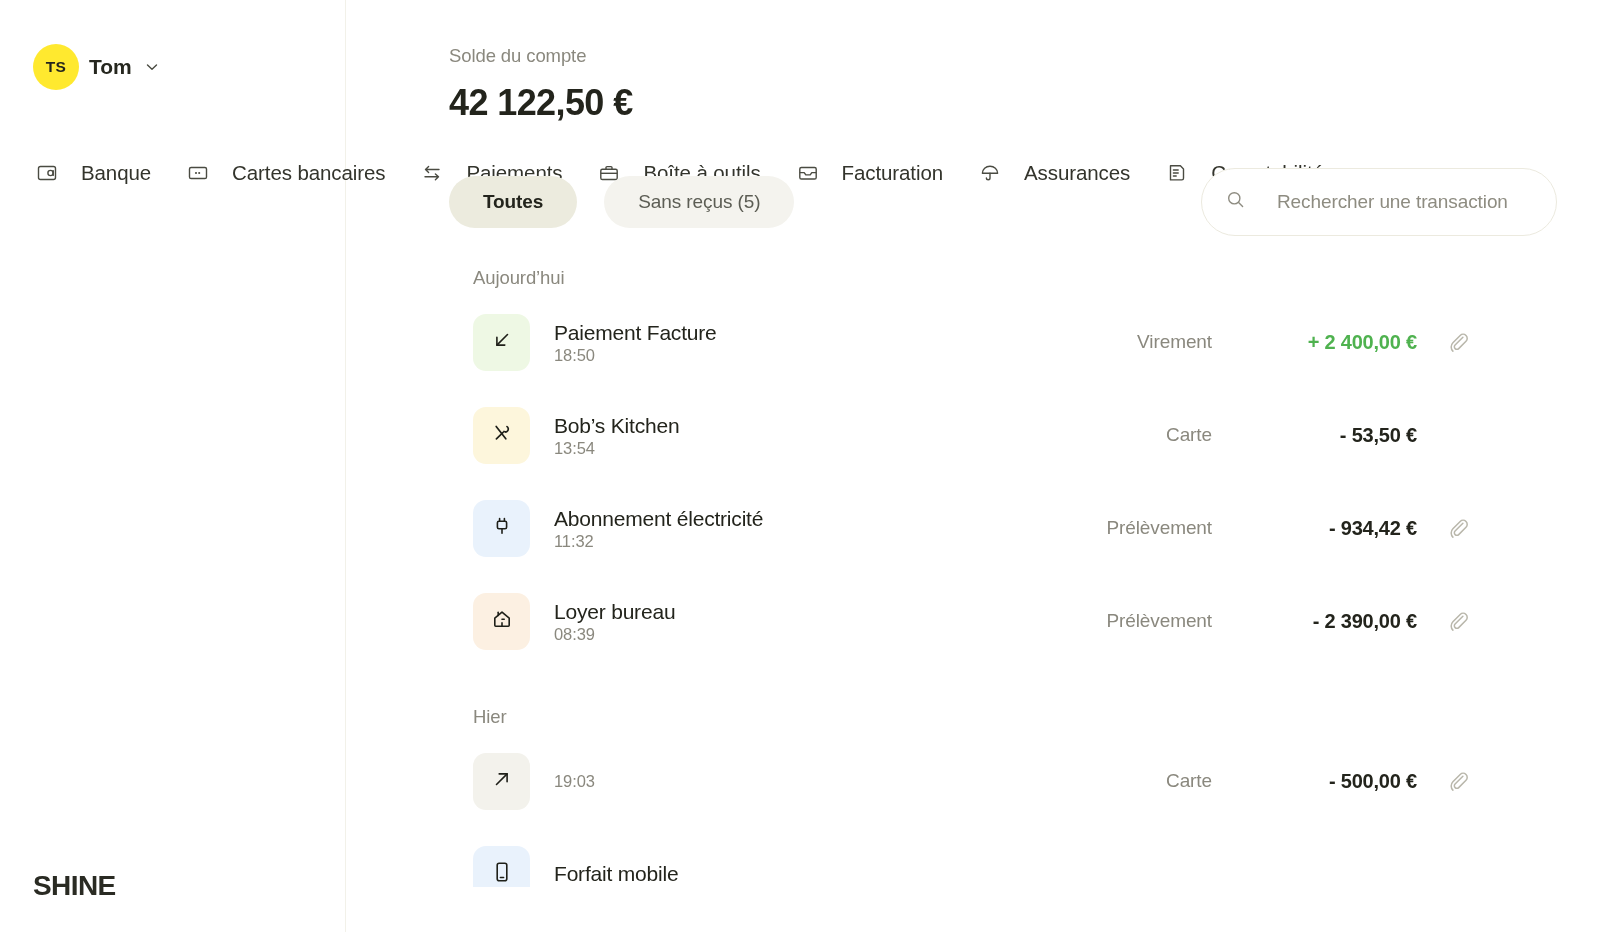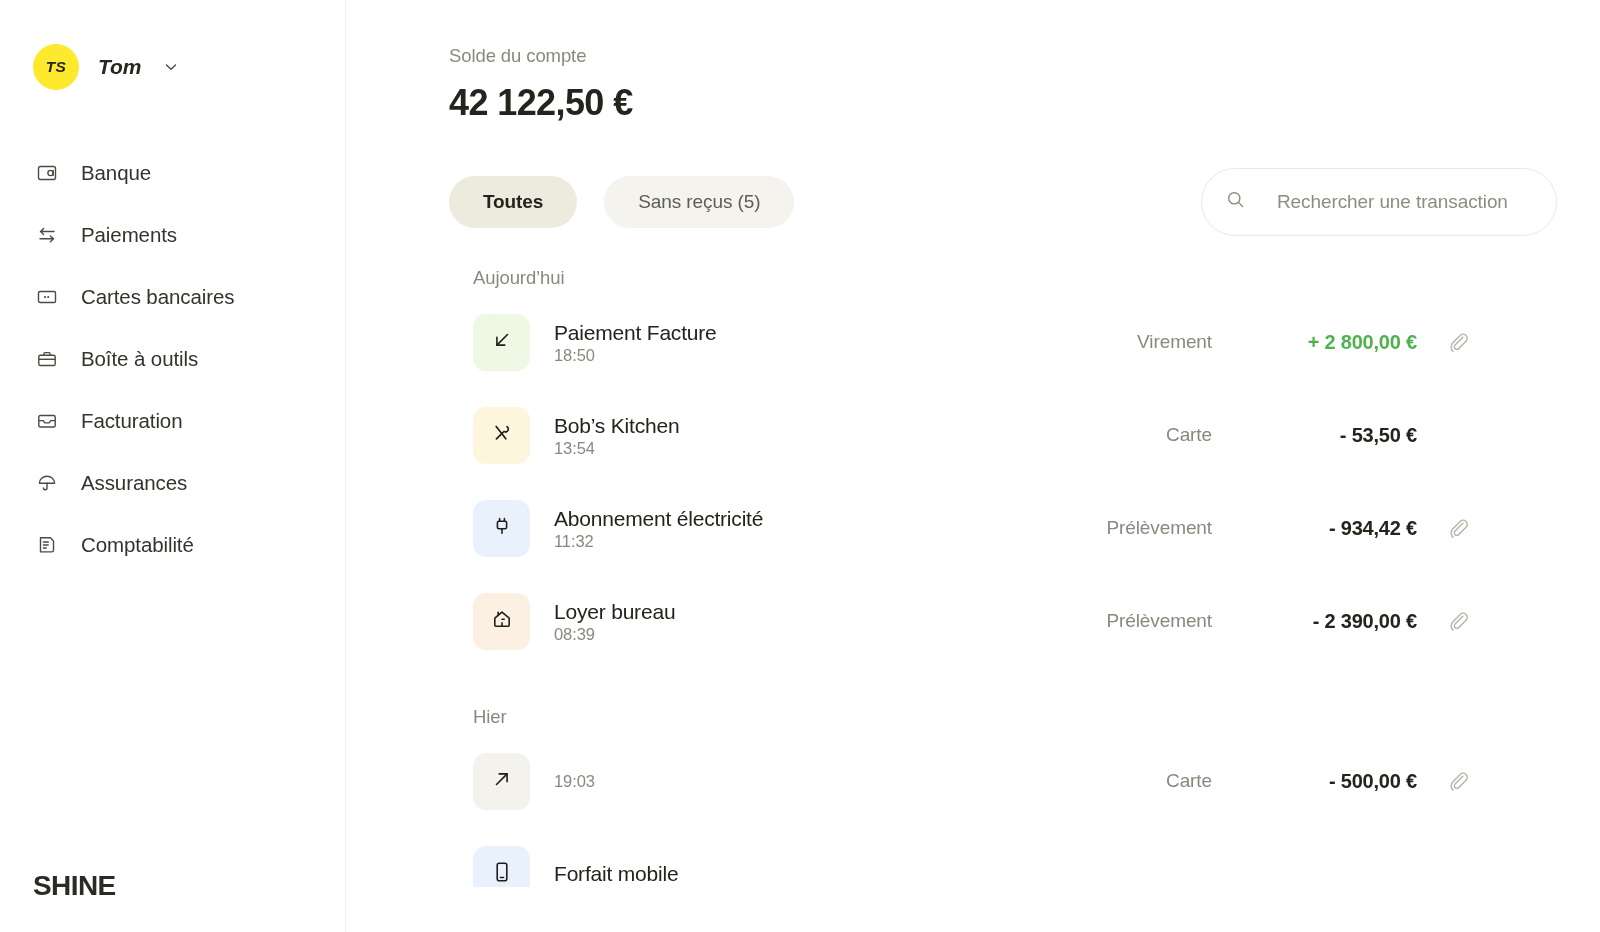--- a/index.html
+++ b/index.html
@@ -32,25 +32,24 @@
     flex: 0 0 346px;
     background: #ffffff;
     border-right: 1.5px solid #f2f1e9;
     position: relative;
     padding: 0;
   }
 
   .profile {
     display: flex;
     align-items: center;
-    gap: 19px;
+    gap: 10px;
     padding: 44px 0 0 33px;
     cursor: pointer;
     width: fit-content;
-    font-style: italic;
   }
 
   .avatar {
     width: 46px;
     height: 46px;
     border-radius: 50%;
     background: #ffe92f;
     display: flex;
     align-items: center;
     justify-content: center;
@@ -70,21 +69,20 @@
 
   .chevron {
     display: block;
     margin-left: 3px;
     margin-top: 3px;
   }
 
   .nav {
     margin-top: 52px;
     display: flex;
-    flex-direction: column;
     gap: 0;
   }
 
   .nav-item {
     display: flex;
     align-items: center;
     gap: 22px;
     height: 62px;
     padding-left: 35px;
     cursor: pointer;
@@ -333,36 +331,36 @@
             <circle cx="14.5" cy="11" r="2.6" stroke="#4a4b42" stroke-width="1.4"></circle>
             <path d="M17.2 8.6V13.4" stroke="#4a4b42" stroke-width="1.4" stroke-linecap="round"></path>
           </svg>
         </span>
         <span class="nav-label">Banque</span>
       </div>
 
       <div class="nav-item">
         <span class="nav-icon">
           <svg width="22" height="22" viewBox="0 0 22 22" fill="none">
-            <path d="M18 7.5H4.5M4.5 7.5L7.6 4.6M4.5 7.5L7.6 10.4" stroke="#4a4b42" stroke-width="1.4" stroke-linecap="round" stroke-linejoin="round"></path>
-            <path d="M4 14.8H17.5M17.5 14.8L14.4 11.9M17.5 14.8L14.4 17.7" stroke="#4a4b42" stroke-width="1.4" stroke-linecap="round" stroke-linejoin="round"></path>
-          </svg>
-        </span>
-        <span class="nav-label">Paiements</span>
-      </div>
-
-      <div class="nav-item">
-        <span class="nav-icon">
-          <svg width="22" height="22" viewBox="0 0 22 22" fill="none">
             <rect x="2.5" y="5.5" width="17" height="11" rx="1.6" stroke="#4a4b42" stroke-width="1.4"></rect>
             <circle cx="9" cy="11" r="1.05" fill="#4a4b42"></circle>
             <circle cx="12.2" cy="11" r="1.05" fill="#4a4b42"></circle>
           </svg>
         </span>
         <span class="nav-label">Cartes bancaires</span>
+      </div>
+
+      <div class="nav-item">
+        <span class="nav-icon">
+          <svg width="22" height="22" viewBox="0 0 22 22" fill="none">
+            <path d="M18 7.5H4.5M4.5 7.5L7.6 4.6M4.5 7.5L7.6 10.4" stroke="#4a4b42" stroke-width="1.4" stroke-linecap="round" stroke-linejoin="round"></path>
+            <path d="M4 14.8H17.5M17.5 14.8L14.4 11.9M17.5 14.8L14.4 17.7" stroke="#4a4b42" stroke-width="1.4" stroke-linecap="round" stroke-linejoin="round"></path>
+          </svg>
+        </span>
+        <span class="nav-label">Paiements</span>
       </div>
 
       <div class="nav-item">
         <span class="nav-icon">
           <svg width="22" height="22" viewBox="0 0 22 22" fill="none">
             <rect x="2.8" y="7.2" width="16.4" height="10.3" rx="1.6" stroke="#4a4b42" stroke-width="1.4"></rect>
             <path d="M8 7.2V5.6C8 5.05 8.45 4.6 9 4.6H13C13.55 4.6 14 5.05 14 5.6V7.2" stroke="#4a4b42" stroke-width="1.4" stroke-linecap="round"></path>
             <path d="M2.8 11.3H19.2" stroke="#4a4b42" stroke-width="1.4"></path>
           </svg>
         </span>
@@ -439,21 +437,21 @@
               <path d="M18.5 7.5L7.9 18.1" stroke="#1f2019" stroke-width="1.6" stroke-linecap="round"></path>
               <path d="M15.8 18.1H7.9V10.2" stroke="#1f2019" stroke-width="1.6" stroke-linecap="round" stroke-linejoin="round"></path>
             </svg>
           </span>
         </div>
         <div class="tx-text">
           <div class="tx-name">Paiement Facture</div>
           <div class="tx-time">18:50</div>
         </div>
         <div class="tx-method">Virement</div>
-        <div class="tx-amount credit">+ 2 800,00 €</div>
+        <div class="tx-amount credit">+ 2 400,00 €</div>
         <div class="tx-clip">
           <svg width="23" height="23" viewBox="0 0 23 23" fill="none">
             <path d="M15.9 6.2L8.1 14C7.1 15 7.1 16.6 8.1 17.6C9.1 18.6 10.7 18.6 11.7 17.6L19 10.3C20.6 8.7 20.6 6.1 19 4.5C17.4 2.9 14.8 2.9 13.2 4.5L5.9 11.8C3.6 14.1 3.6 17.8 5.9 20.1" stroke="#b9b7ab" stroke-width="1.5" stroke-linecap="round" stroke-linejoin="round"></path>
           </svg>
         </div>
       </div>
 
       <div class="tx-row">
         <div class="tx-tile" style="background:#fdf6dc">
           <span>

